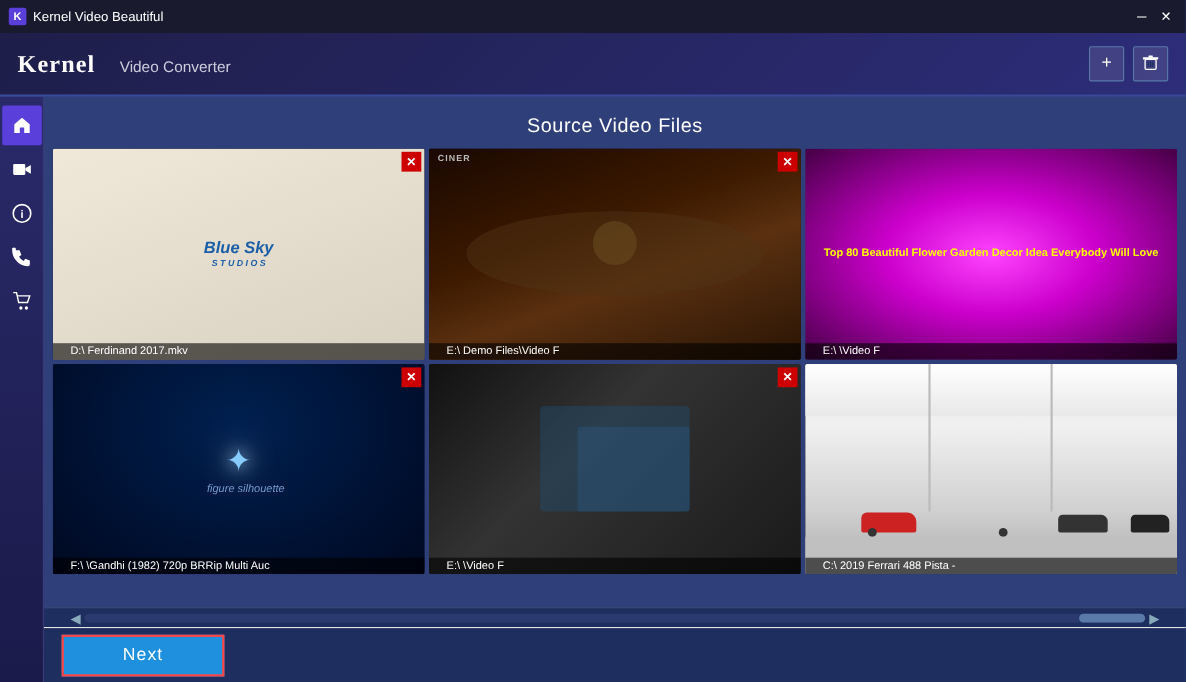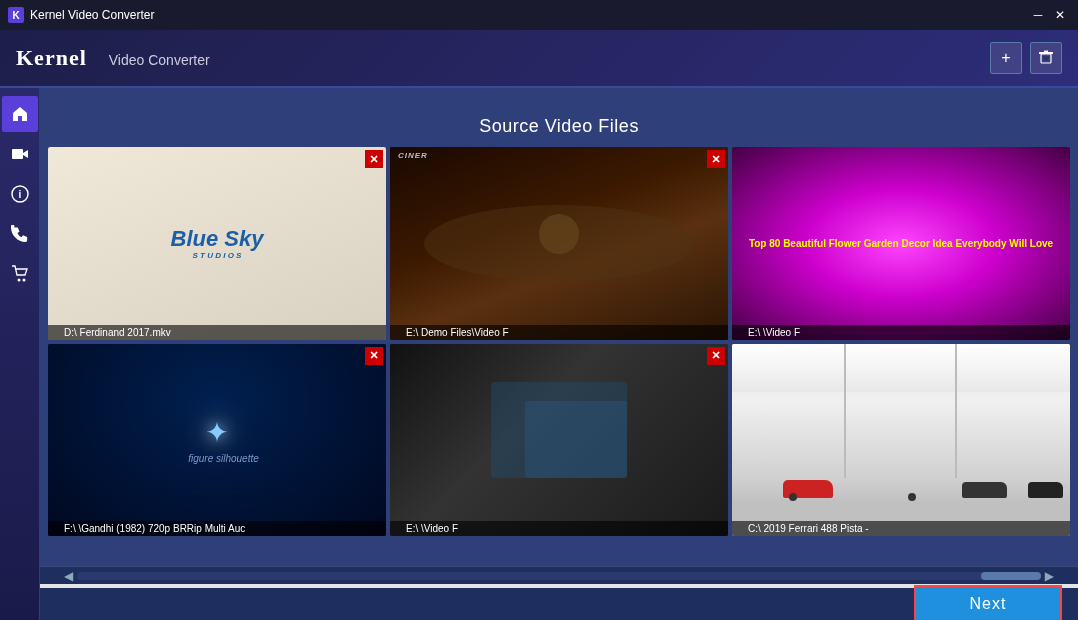--- a/index.html
+++ b/index.html
@@ -95,21 +95,21 @@
     .right-panel {
       flex: 1;
       display: flex;
       flex-direction: column;
       background: #2e3f7a;
     }
 
     
     .section-title {
       text-align: center;
-      padding: 28px 0 10px;
+      padding: 16px 0 10px;
       font-size: 18px;
       color: white;
       font-weight: 400;
       letter-spacing: 0.5px;
     }
 
     
     .video-grid-wrapper {
       flex: 1;
       overflow: hidden;
@@ -176,27 +176,26 @@
       height: 100%;
       background: #5a7aaa;
       border-radius: 4px;
     }
     .scroll-arrow {
       color: #8ab; font-size: 12px; cursor: pointer; padding: 0 4px;
     }
 
     
     .footer {
-      height: 36px;
+      height: 50px;
       background: #1e2e5e;
       display: flex;
       align-items: center;
-      justify-content: flex-end;
       padding: 0 16px;
-      border-top: 4px solid #e5e5e5;
+      border-top: 1px solid #e5e5e5;
     }
     .next-btn {
       width: 148px; height: 38px;
       background: #1e90dd;
       color: white;
       border: 2px solid #ff4444;
       font-size: 16px;
       cursor: pointer;
       letter-spacing: 1px;
       font-weight: 400;
@@ -205,21 +204,21 @@
     
     .thumb-bluesky {
       width: 100%; height: 100%;
       display: flex; align-items: center; justify-content: center;
       background: linear-gradient(160deg, #f0e8d8 0%, #d8d0c0 100%);
       position: relative;
     }
     .bluesky-text {
       text-align: center;
     }
-    .bluesky-blue { color: #1a5fa8; font-size: 22px; font-weight: 700; font-style: italic; line-height: 1.1; }
+    .bluesky-blue { color: #1a5fa8; font-size: 15px; font-weight: 700; font-style: italic; line-height: 1.1; }
 
     .thumb-cinema {
       width: 100%; height: 100%;
       background: linear-gradient(160deg, #1a0800 0%, #3d1a00 40%, #5a2800 60%, #1a0800 100%);
       display: flex; align-items: flex-end; justify-content: flex-start;
     }
 
     .thumb-flower {
       width: 100%; height: 100%;
       background: radial-gradient(ellipse at center, #ff44ff 0%, #cc00cc 40%, #440044 100%);
@@ -241,21 +240,21 @@
     }
   </style>
 </head>
 <body>
 
 <div class="title-bar">
   <div class="title-bar-left">
     <div class="title-bar-icon">
       <span>K</span>
     </div>
-    <span>Kernel Video Converter</span>
+    <span>Kernel Video Beautiful</span>
   </div>
   <div class="title-bar-controls">
     <button class="title-bar-btn">─</button>
     <button class="title-bar-btn close">✕</button>
   </div>
 </div>
 
 <div class="app-header">
   <div class="app-logo">
     <span class="logo-kernel">Kernel</span>
@@ -327,21 +326,21 @@
           <div class="video-label">D:\  Ferdinand 2017.mkv</div>
         </div>
 
         <div class="video-card">
           <div class="thumb-cinema" style="position:relative;">
             <div style="position:absolute;top:0;left:0;right:0;bottom:0;background:linear-gradient(160deg,#1a0800 0%,#3d1a00 40%,#5a3010 60%,#2a1505 100%);"></div>
             <div style="position:absolute;top:30%;left:10%;width:80%;height:40%;background:rgba(80,50,20,0.5);border-radius:50%;"></div>
             <div style="position:absolute;top:20%;left:20%;width:60%;height:50%;display:flex;align-items:center;justify-content:center;">
               <div style="width:40px;height:40px;background:rgba(100,70,30,0.7);border-radius:50%;"></div>
             </div>
-            <span style="position:absolute;top:4px;left:8px;color:#bbb;font-size:8px;font-weight:bold;letter-spacing:1px;font-style:italic;">CINER</span>
+            <span style="position:absolute;top:4px;left:8px;color:#bbb;font-size:8px;font-weight:bold;letter-spacing:1px;">CINER</span>
           </div>
           <button class="video-close-btn">✕</button>
           <div class="video-label">E:\  Demo Files\Video F</div>
         </div>
 
         <div class="video-card">
           <div class="thumb-flower">
             <div class="flower-text-top">Top 80 Beautiful Flower Garden Decor Idea Everybody Will Love</div>
           </div>
           <div class="video-label">E:\  \Video F</div>

